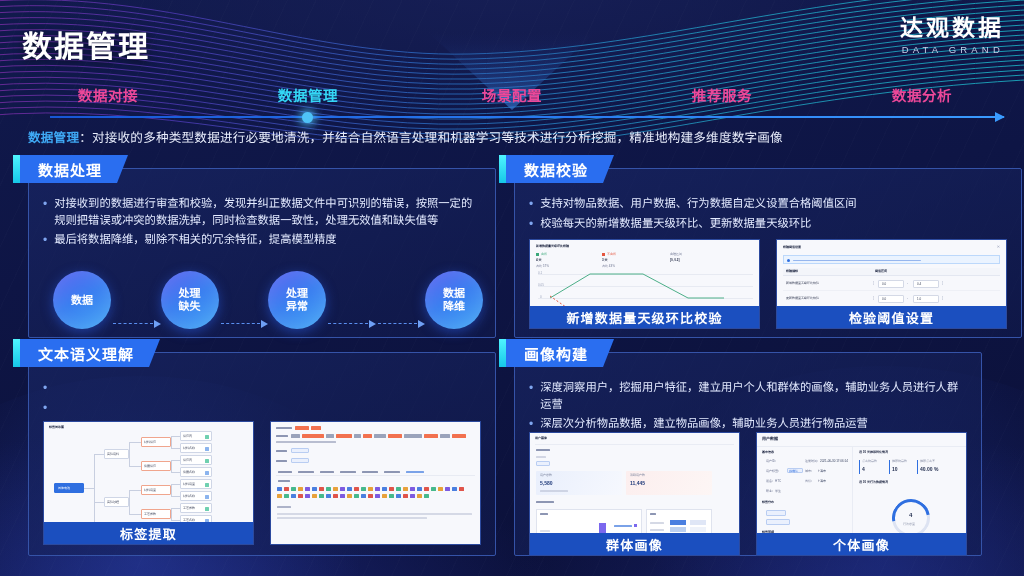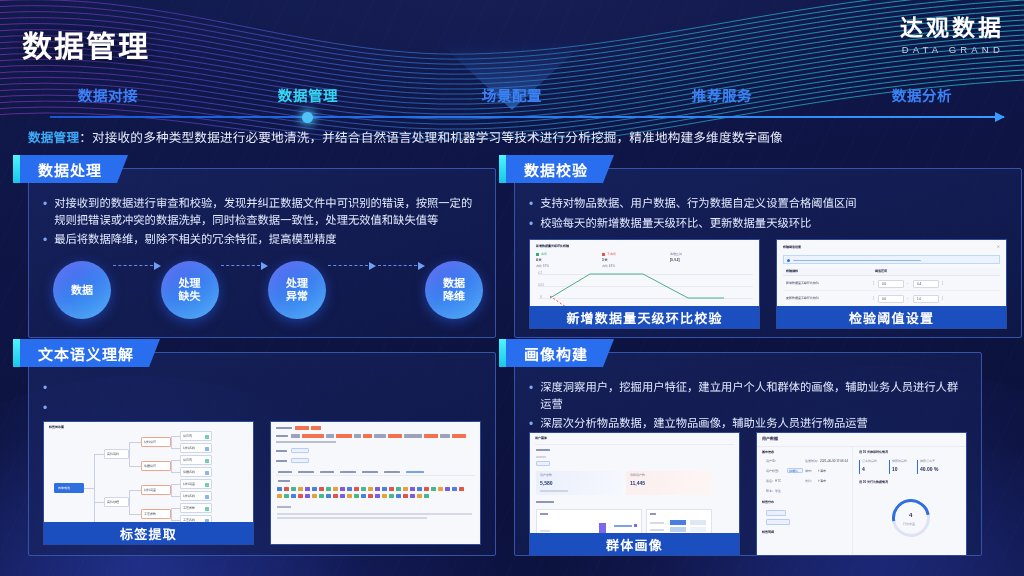--- a/index.html
+++ b/index.html
@@ -31,21 +31,21 @@
   #header{position:absolute;top:0;left:0;width:1024px;height:76px;z-index:5;}
   #page-title{position:absolute;left:22px;top:22px;font-size:30px;font-weight:700;letter-spacing:2px;color:#fff;
     text-shadow:0 2px 10px rgba(0,0,0,.5);}
   #brand{position:absolute;right:20px;top:16px;text-align:right;}
   #brand-cn{font-size:23px;font-weight:700;letter-spacing:3px;color:#fff;line-height:1.1;}
   #brand-en{font-size:9.5px;letter-spacing:4.2px;color:#c6cfe8;margin-top:3px;}
 
   
   #nav{position:absolute;top:76px;left:0;width:1024px;height:48px;z-index:5;}
   .nav-item{position:absolute;top:8px;transform:translateX(-50%);font-size:14.5px;font-weight:700;
-    color:#3b82f6;letter-spacing:.6px;white-space:nowrap;}
+    color:#ec4899;letter-spacing:.6px;white-space:nowrap;}
   .nav-item.active{color:#34d7f5;}
   #nav-cone{position:absolute;top:-44px;left:50%;transform:translateX(-50%);width:180px;height:78px;}
   #axis{position:absolute;left:50px;right:20px;top:40px;height:2px;
     background:linear-gradient(90deg,#1756d6 0%,#2a7cf0 55%,#3a9bff 100%);}
   #axis-arrow{position:absolute;right:-1px;top:-4px;width:0;height:0;
     border-left:10px solid #3a9bff;border-top:5px solid transparent;border-bottom:5px solid transparent;}
   #axis-dot{position:absolute;top:35.5px;left:302px;width:11px;height:11px;border-radius:50%;
     background:#4fc3f7;box-shadow:0 0 9px 3px rgba(79,195,247,.75);}
 
   
@@ -65,21 +65,21 @@
   .head-bar{width:7px;background:linear-gradient(180deg,#4ff4ff,#16c8e8);}
   .head-tag{background:#2a6ef0;color:#fff;font-size:15px;font-weight:700;letter-spacing:1px;
     display:flex;align-items:center;padding:0 26px 0 18px;
     clip-path:polygon(0 0,100% 0,calc(100% - 11px) 100%,0 100%);}
 
   .bullets{position:absolute;left:14px;right:12px;top:26px;}
   .bullet{display:flex;gap:7px;font-size:11.3px;line-height:1.52;color:#e3eaff;margin-bottom:2px;}
   .bullet .dot{flex:none;color:#7fa5ef;font-size:12px;line-height:1.5;}
 
   
-  #flow{position:absolute;left:24px;top:92px;width:430px;height:68px;display:flex;align-items:flex-start;}
+  #flow{position:absolute;left:24px;top:92px;width:430px;height:68px;display:flex;align-items:flex-end;}
   .flow-node{width:58px;height:58px;border-radius:50%;flex:none;display:flex;align-items:center;
     justify-content:center;text-align:center;font-size:11px;font-weight:600;line-height:1.18;color:#fff;
     background:linear-gradient(150deg,#5b63f0 0%,#3a7ff0 48%,#46a8f5 100%);
     box-shadow:0 3px 12px rgba(40,90,220,.55),inset 0 0 18px rgba(255,255,255,.10);}
   .flow-arrow{flex:1;height:10px;position:relative;}
   .flow-arrow .ln{position:absolute;left:2px;right:8px;top:4px;height:0;
     border-top:1.6px dashed #5a8ff0;}
   .flow-arrow .hd{position:absolute;right:0;top:0.5px;width:0;height:0;
     border-left:7px solid #6fa0f5;border-top:4px solid transparent;border-bottom:4px solid transparent;}
 
@@ -641,15 +641,16 @@
         <div class="m mt mt-b" style="left:135px;top:34px;font-size:5px;color:#1f2b4d">10</div>
         <div class="m" style="left:160px;top:27px;width:0;height:14px;border-left:1.5px solid #2f6fe0"></div>
         <div class="m mt" style="left:163px;top:27px;color:#8c93aa">推荐点击率</div>
         <div class="m mt mt-b" style="left:163px;top:34px;font-size:5px;color:#1f2b4d">40.00 %</div>
 
         <div class="m mt mt-b" style="left:102px;top:48px">近 30 天行为数据情况</div>
         <div id="donut" class="m" style="left:135px;top:66px;width:38px;height:38px"></div>
         <div class="m mt mt-b" style="left:152px;top:79px;font-size:6px;color:#1f2b4d">4</div>
         <div class="m mt" style="left:146px;top:90px;color:#8c93aa">行为总量</div>
       </div>
+      <div class="thumb-cap">个体画像</div>
     </div>
   </div>
 </div>
 
 </body></html>

